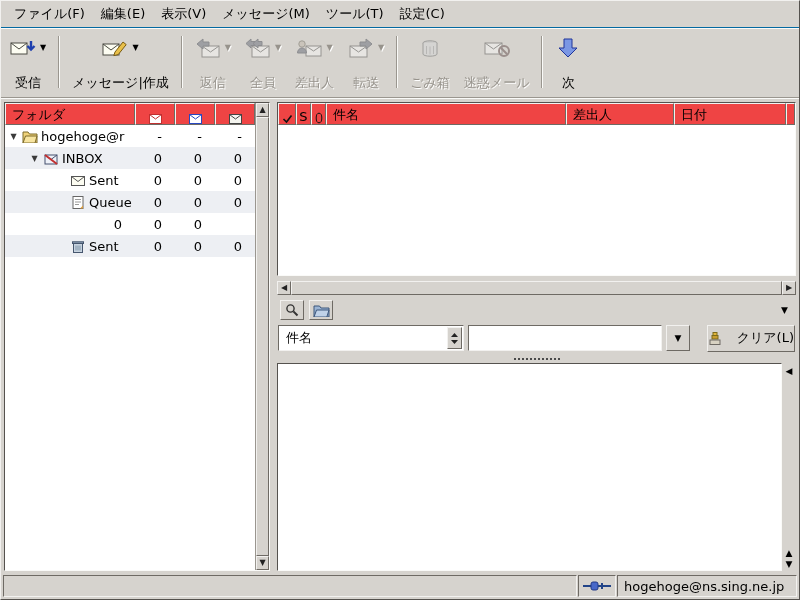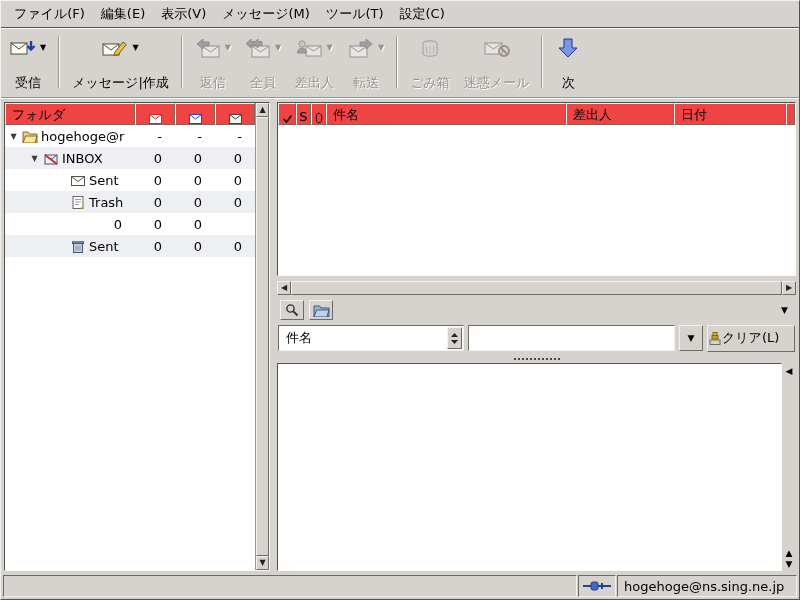--- a/index.html
+++ b/index.html
@@ -46,21 +46,21 @@
 .hsthumb{flex:1;background:#d6d3ce;border:1px solid;border-color:#f2f1ef #6e6a64 #6e6a64 #f2f1ef}
 .qstrip{flex:0 0 24px;margin-top:3px;display:flex;align-items:center;gap:5px;padding:0 3px}
 .qbtn{width:24px;height:20px;background:#d6d3ce;border:1px solid;border-color:#f2f1ef #6e6a64 #6e6a64 #f2f1ef;display:flex;align-items:center;justify-content:center}
 .qdrop{margin-left:auto;font-size:9px;padding:2px 5px}
 .srow{flex:0 0 32px;display:flex;align-items:center;gap:4px;padding:2px 1px}
 .combo{flex:0 0 186px;height:26px;background:#fff;border:1px solid;border-color:#6e6a64 #f2f1ef #f2f1ef #6e6a64;display:flex;align-items:center}
 .combo-label{flex:1;padding-left:7px;white-space:nowrap}
 .combo-ind{flex:0 0 15px;height:22px;margin-right:1px;background:#d6d3ce;border:1px solid;border-color:#f2f1ef #6e6a64 #6e6a64 #f2f1ef;display:flex;align-items:center;justify-content:center}
 .sentry{flex:1;height:26px;border:1px solid;border-color:#6e6a64 #f2f1ef #f2f1ef #6e6a64;background:#fff;padding:0 5px;font:inherit;outline:none}
 .edrop{flex:0 0 24px;height:26px;background:#d6d3ce;border:1px solid;border-color:#f2f1ef #6e6a64 #6e6a64 #f2f1ef;font-size:9px;display:flex;align-items:center;justify-content:center}
-.clear-btn{flex:0 0 88px;height:27px;background:#d6d3ce;border:1px solid;border-color:#f2f1ef #6e6a64 #6e6a64 #f2f1ef;display:flex;align-items:center;justify-content:flex-start;gap:0;white-space:nowrap}
+.clear-btn{flex:0 0 88px;height:27px;margin-left:13px;background:#d6d3ce;border:1px solid;border-color:#f2f1ef #6e6a64 #6e6a64 #f2f1ef;display:flex;align-items:center;justify-content:space-between;gap:0;white-space:nowrap}
 .grip-row{flex:0 0 9px;display:flex;justify-content:center;align-items:center}
 .grip{width:46px;height:0;border-top:2px dotted #4a4a4a}
 .mview{flex:1;display:flex;min-height:0}
 .mview-body{flex:1;background:#fff;border:1px solid;border-color:#55524e #fafaf8 #fafaf8 #55524e}
 .mstrip{flex:0 0 14px;display:flex;flex-direction:column;align-items:center;padding:3px 0 2px}
 .mtoggle{font-size:9px;line-height:10px}
 .marrows{margin-top:auto;display:flex;flex-direction:column;gap:2px;font-size:9px;line-height:9px;text-align:center}
 
 .statusbar{flex:0 0 26px;display:flex;gap:1px;padding:2px 2px;align-items:stretch}
 .sframe{border:1px solid;border-color:#6e6a64 #f2f1ef #f2f1ef #6e6a64;display:flex;align-items:center}
@@ -307,21 +307,21 @@
 
           <div class="frow">
             <div class="fname lvl2">
               <span>
                   <svg width="16" height="13" viewBox="0 0 16 13">
                     <rect x="3" y="0.5" width="10" height="12" fill="#fff" stroke="#666"></rect>
                     <path d="M5 3.5 h6 M5 6 h6 M5 8.5 h4" stroke="#9a9a9a"></path>
                     <path d="M10 12.5 l3-3 v3z" fill="#e0a040"></path>
                   </svg>
                 </span>
-              <span>Trash</span>
+              <span>Queue</span>
             </div>
             <span class="fcount">0</span>
             <span class="fcount">0</span>
             <span class="fcount">0</span>
           </div>
 
           <div class="frow">
             <span class="fcount">0</span>
             <span class="fcount">0</span>
             <span class="fcount">0</span>

